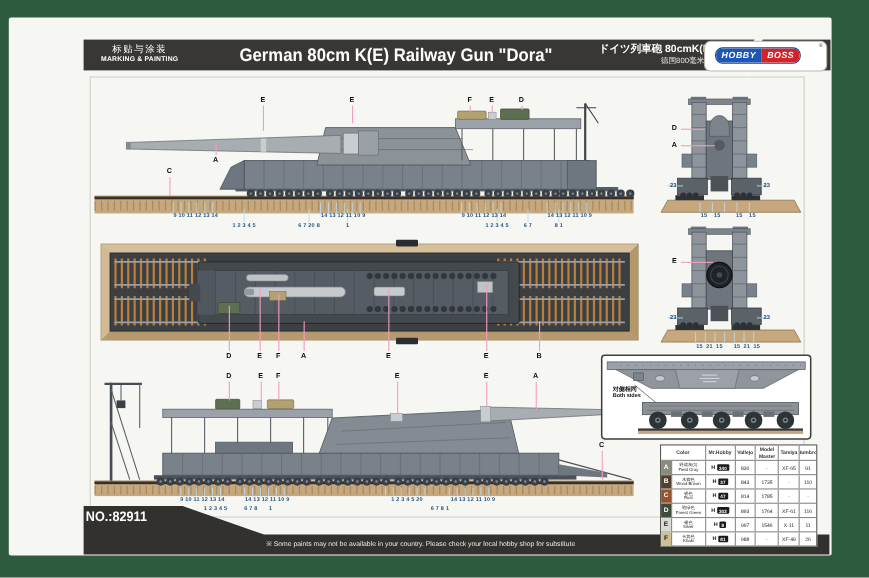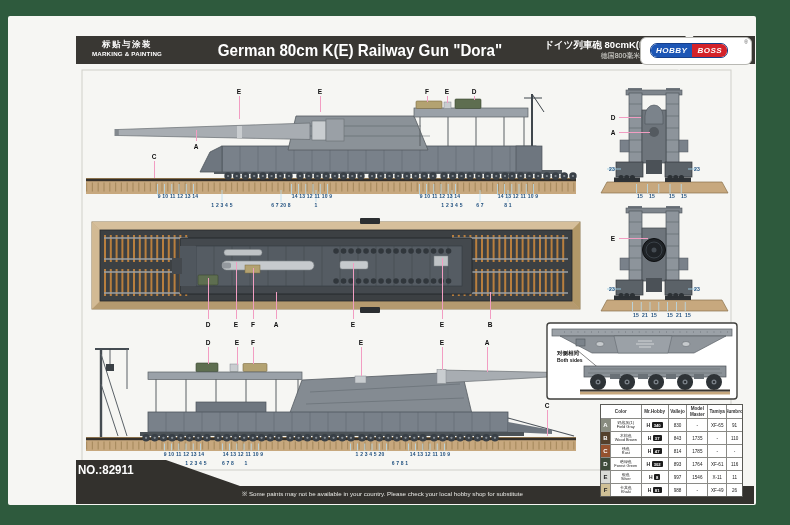--- a/index.html
+++ b/index.html
@@ -6,21 +6,21 @@
   body{width:790px;height:525px;background:#2e5a3d;position:relative;overflow:hidden;
        font-family:"Liberation Sans",sans-serif;}
   #page{position:absolute;left:8px;top:16px;width:748px;height:489px;background:#f6f6f3;
         border-radius:2px;overflow:hidden;}
   #art{position:absolute;left:0;top:0;z-index:1;}
   
   #hdr{position:absolute;left:68px;top:20px;width:679px;height:28px;background:#393733;z-index:2;}
   #hdr-slash{position:absolute;left:604px;top:-4px;width:7px;height:38px;background:#f6f6f3;
              transform:rotate(22deg);}
   #tagblk{position:absolute;left:8px;top:3px;width:86px;text-align:center;color:#fff;}
-  #tag-cn{font-size:8.5px;font-weight:bold;letter-spacing:1.5px;line-height:11px;}
+  #tag-cn{font-size:8.5px;font-weight:normal;letter-spacing:1.5px;line-height:11px;}
   #tag-en{font-size:6.2px;font-weight:bold;letter-spacing:.2px;line-height:8px;}
   #title{position:absolute;left:104px;top:3px;width:360px;text-align:center;color:#fff;
          font-size:16.5px;font-weight:bold;transform:scaleX(.92);line-height:23px;white-space:nowrap;}
   #jpblk{position:absolute;left:452px;top:3px;width:152px;text-align:right;color:#fff;}
   #title-jp{font-size:9.5px;font-weight:bold;line-height:12px;white-space:nowrap;}
   #title-cn{font-size:7px;color:#e3e3de;line-height:9px;white-space:nowrap;}
   #logo{position:absolute;left:632px;top:21px;width:110px;height:26px;background:#fff;
         border:1px solid #b9b9b4;border-radius:6px;z-index:3;}
   #logo-pill{position:absolute;left:9px;top:5px;display:flex;border:1px solid #16408c;border-radius:7px;overflow:hidden;}
   #logo-hobby{background:#1d56b5;color:#fff;font-weight:bold;font-style:italic;font-size:8px;

